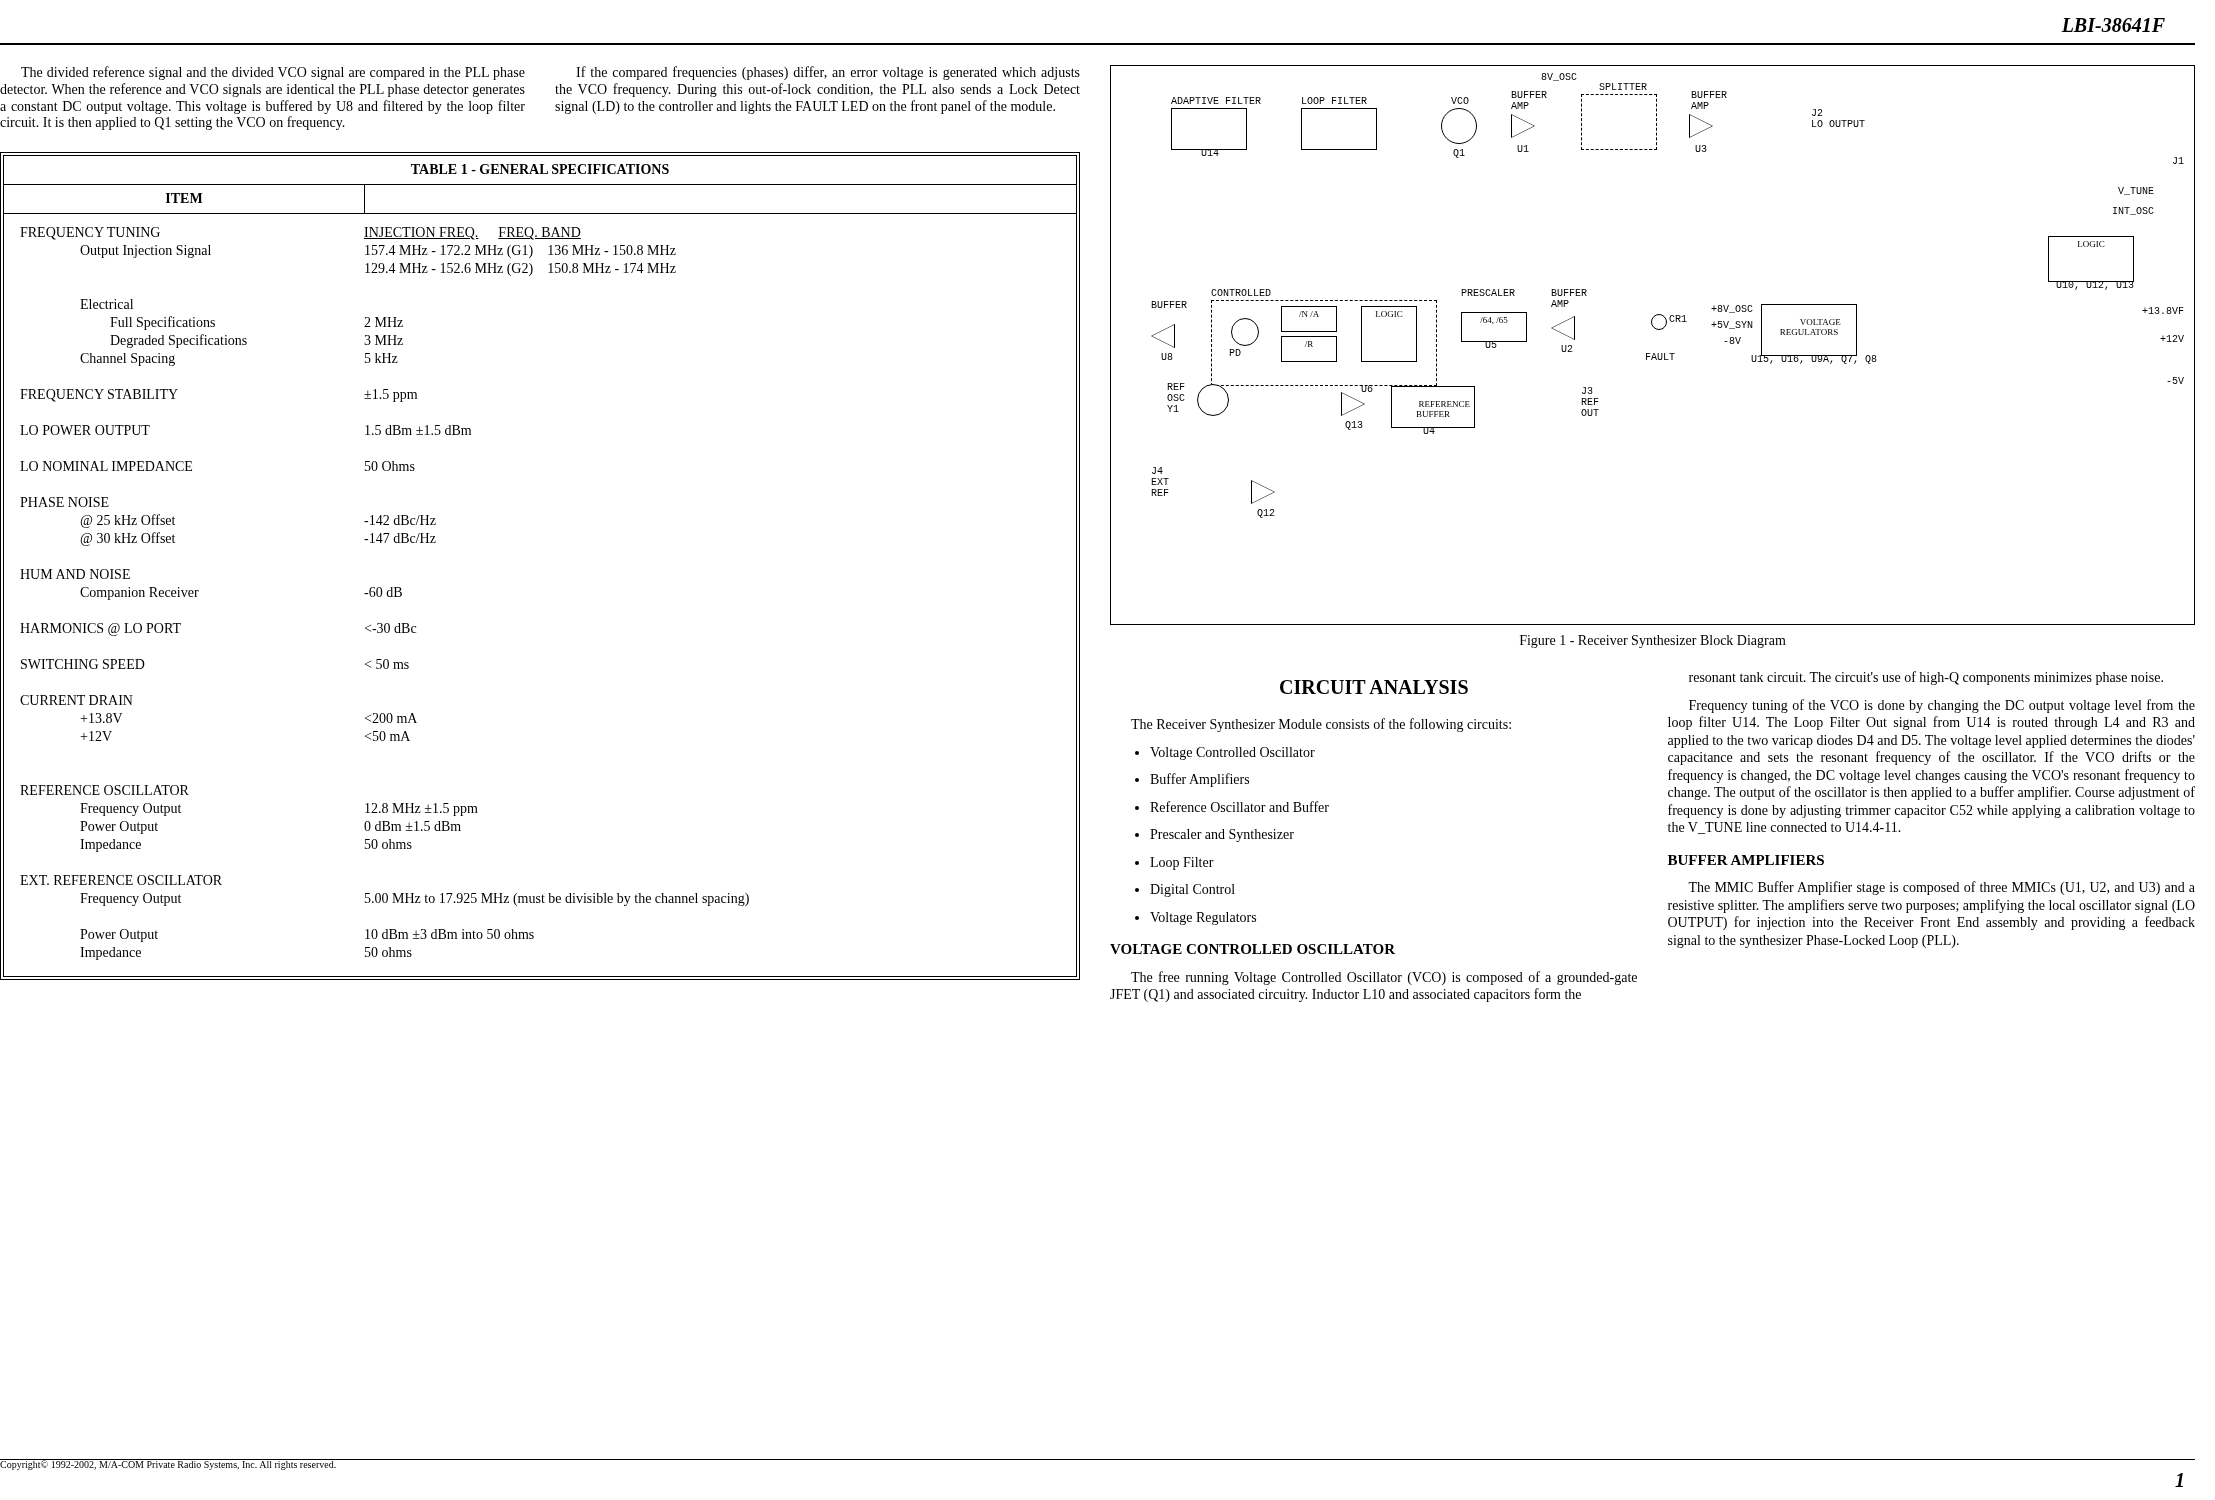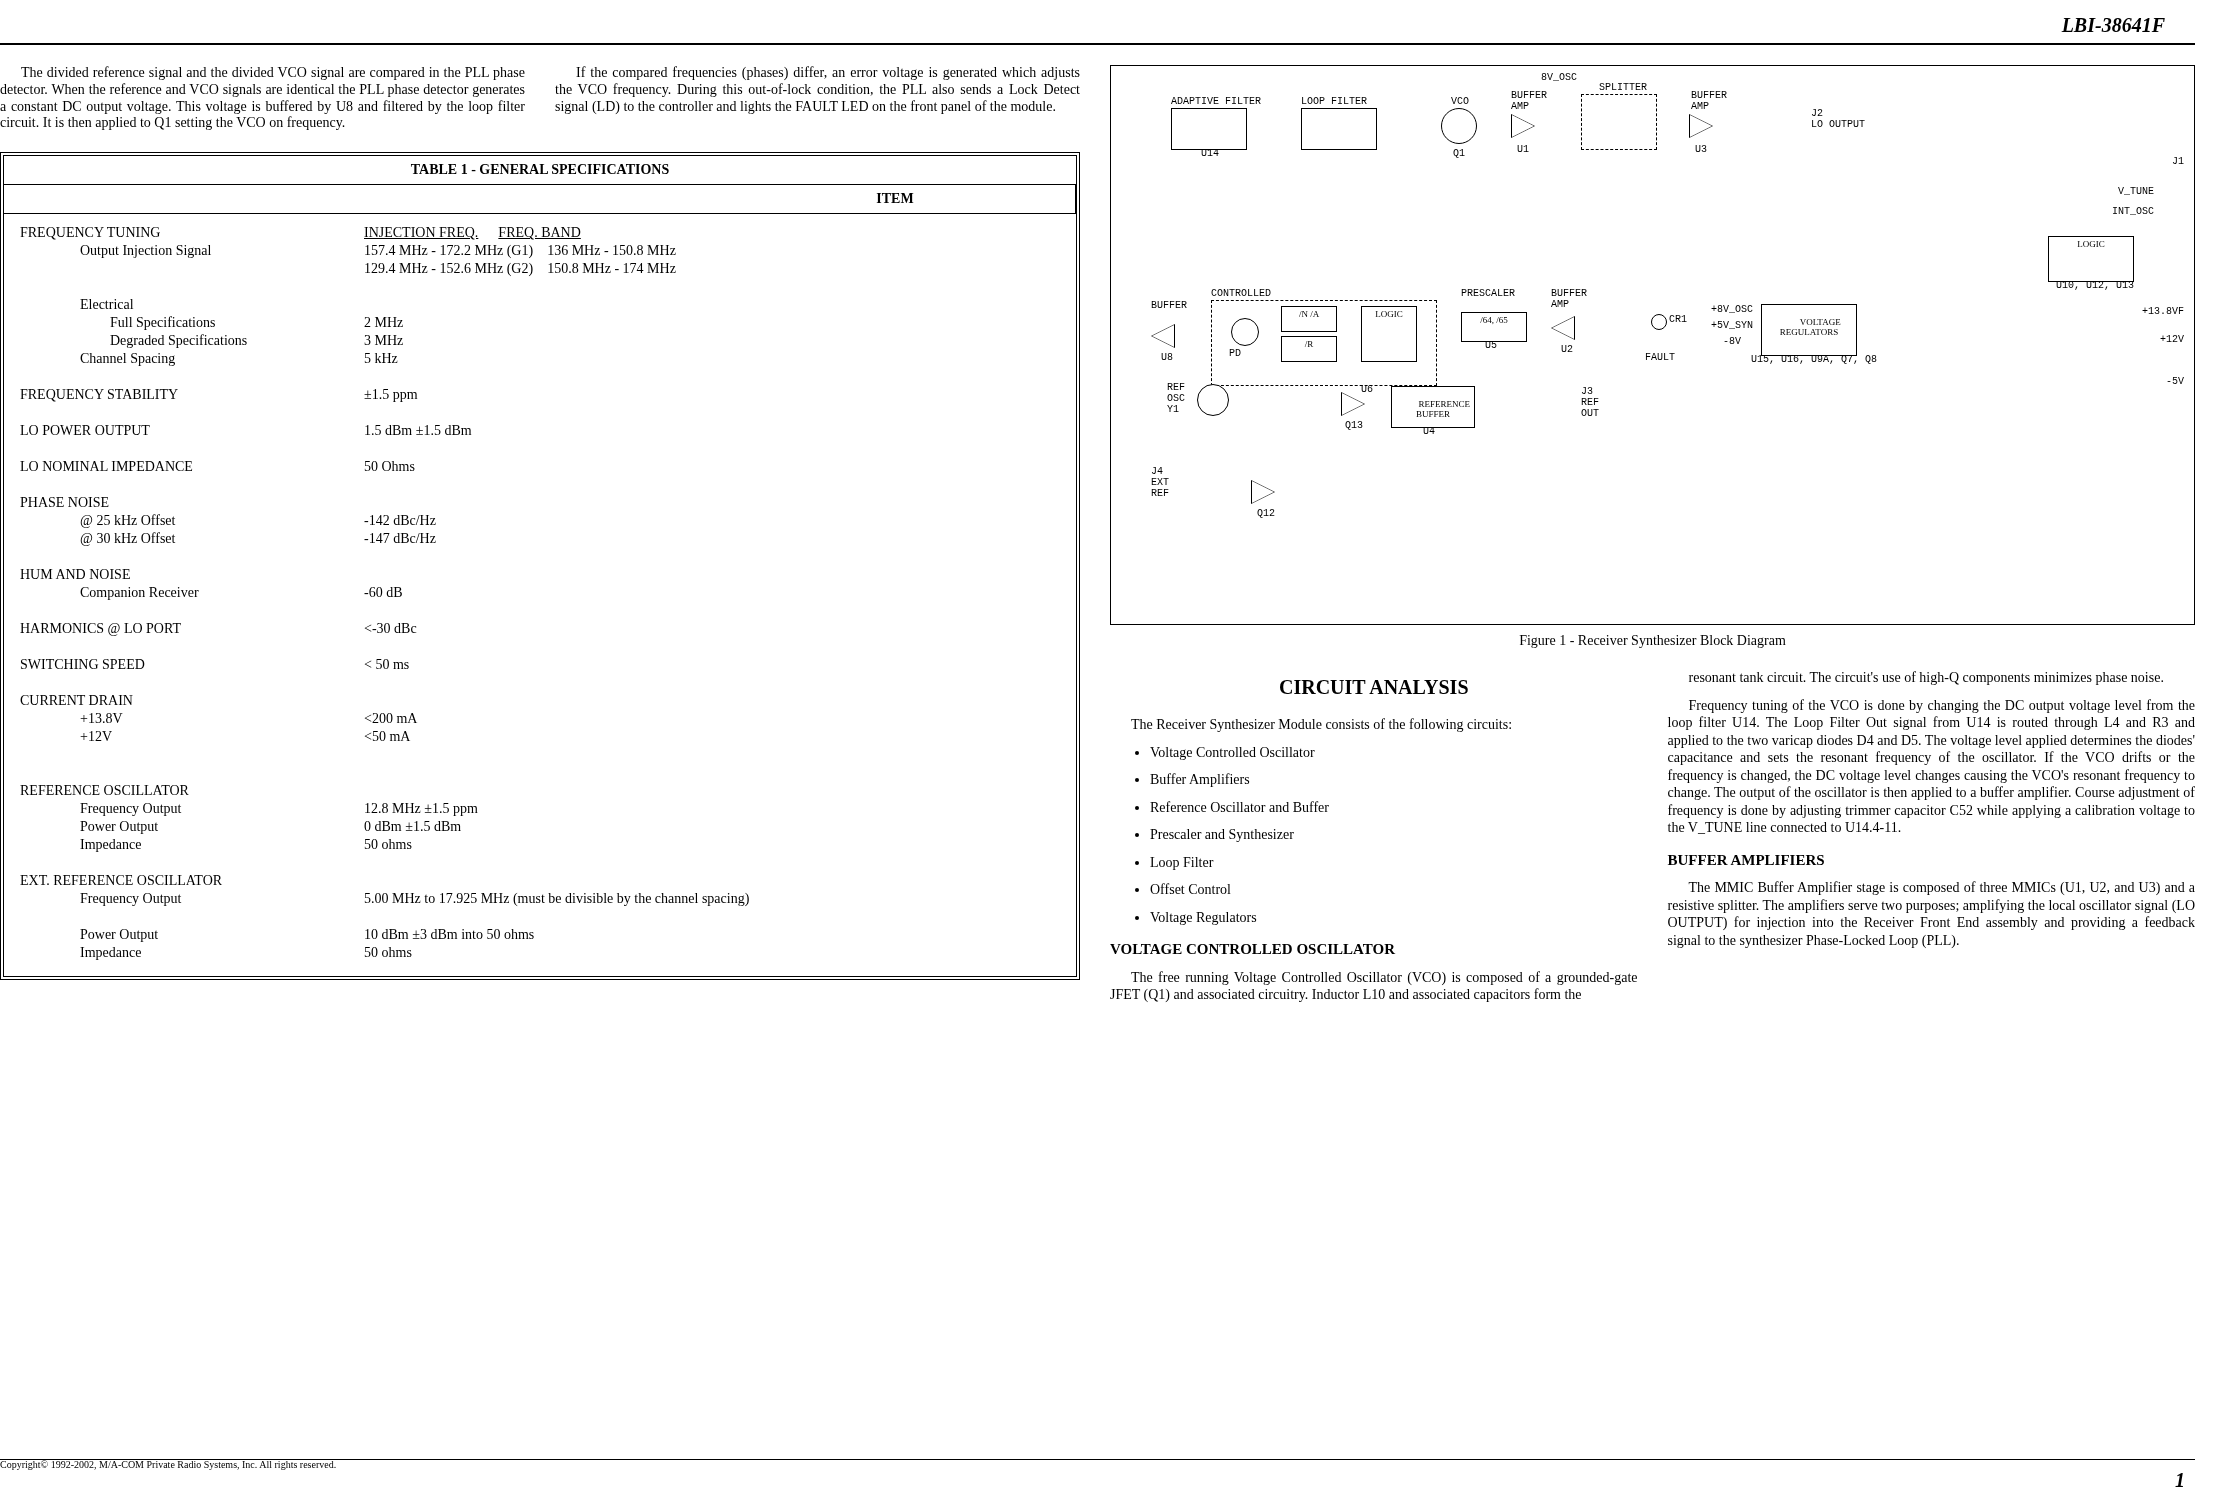--- a/index.html
+++ b/index.html
@@ -57,21 +57,20 @@
   }
   .tablewrap .title {
     text-align: center;
     font-weight: bold;
     padding: 6px 0;
     border-bottom: 1px solid #000;
   }
   .tablewrap .headrow {
     display: flex;
     border-bottom: 1px solid #000;
-    justify-content: flex-end;
   }
   .tablewrap .headrow > div {
     text-align: center;
     font-weight: bold;
     padding: 6px 0;
   }
   .hcell1 { width: 360px; border-right: 1px solid #000; }
   .hcell2 { flex: 1; }
   .tbody {
     display: flex;
@@ -440,21 +439,21 @@
       <div class="analysis">
         <div class="acol">
           <h2>CIRCUIT ANALYSIS</h2>
           <p>The Receiver Synthesizer Module consists of the following circuits:</p>
           <ul class="circuits">
             <li>Voltage Controlled Oscillator</li>
             <li>Buffer Amplifiers</li>
             <li>Reference Oscillator and Buffer</li>
             <li>Prescaler and Synthesizer</li>
             <li>Loop Filter</li>
-            <li>Offset Control</li>
+            <li>Digital Control</li>
             <li>Voltage Regulators</li>
           </ul>
           <h3>VOLTAGE CONTROLLED OSCILLATOR</h3>
           <p>The free running Voltage Controlled Oscillator (VCO) is composed of a grounded-gate JFET (Q1) and associated circuitry. Inductor L10 and associated capacitors form the</p>
         </div>
         <div class="acol">
           <p style="margin-top:4px;">resonant tank circuit. The circuit's use of high-Q components minimizes phase noise.</p>
           <p>Frequency tuning of the VCO is done by changing the DC output voltage level from the loop filter U14. The Loop Filter Out signal from U14 is routed through L4 and R3 and applied to the two varicap diodes D4 and D5. The voltage level applied determines the diodes' capacitance and sets the resonant frequency of the oscillator. If the VCO drifts or the frequency is changed, the DC voltage level changes causing the VCO's resonant frequency to change. The output of the oscillator is then applied to a buffer amplifier. Course adjustment of frequency is done by adjusting trimmer capacitor C52 while applying a calibration voltage to the V_TUNE line connected to U14.4-11.</p>
           <h3>BUFFER AMPLIFIERS</h3>
           <p>The MMIC Buffer Amplifier stage is composed of three MMICs (U1, U2, and U3) and a resistive splitter. The amplifiers serve two purposes; amplifying the local oscillator signal (LO OUTPUT) for injection into the Receiver Front End assembly and providing a feedback signal to the synthesizer Phase-Locked Loop (PLL).</p>

